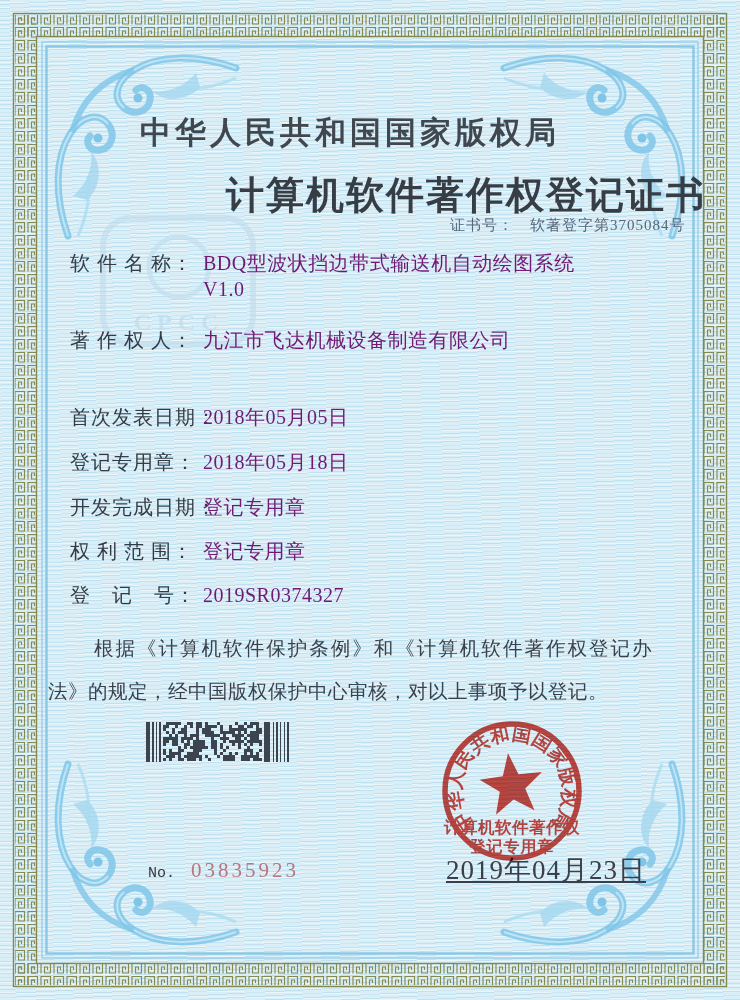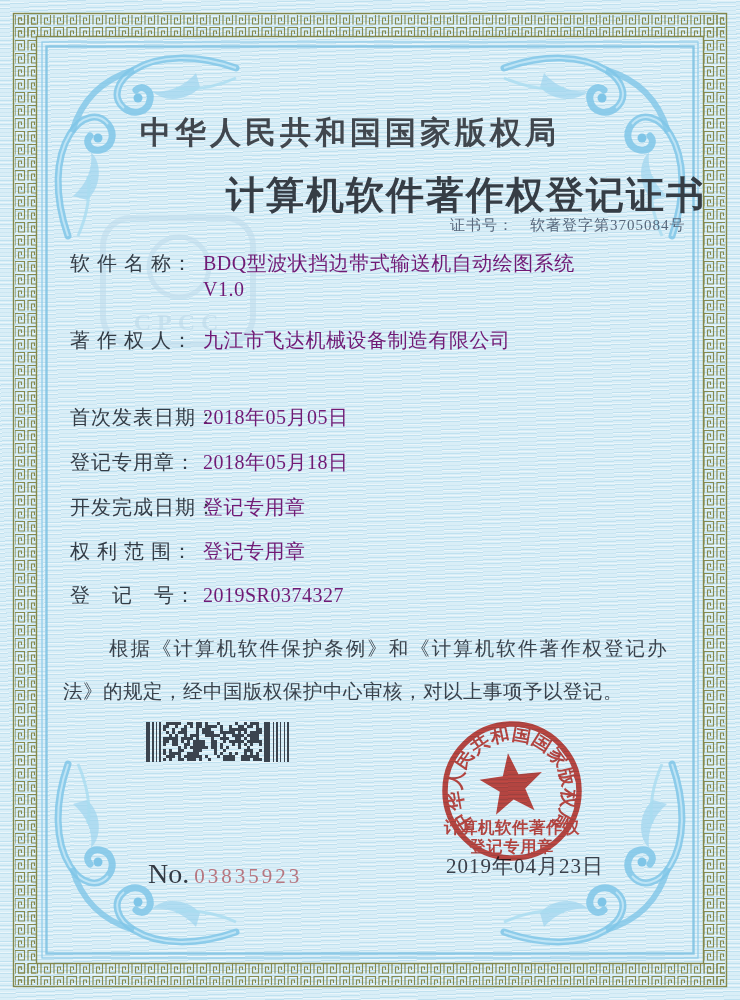--- a/index.html
+++ b/index.html
@@ -26,29 +26,29 @@
     font-size:38px;font-weight:bold;color:#363d45;letter-spacing:2px;white-space:nowrap;
   }
   .cert-no{
     position:absolute;top:216px;left:450px;font-size:15px;color:#57677b;letter-spacing:1px;white-space:nowrap;
   }
   .cert-no .lbl{margin-right:16px;font-family:Liberation Mono, monospace;}
   .field{position:absolute;left:0;top:0;width:740px;}
   .field .flabel{position:absolute;left:70px;font-size:20px;color:#333c46;letter-spacing:1px;white-space:pre;}
   .field .fvalue{position:absolute;left:203px;font-size:20px;color:#701a75;letter-spacing:.5px;white-space:pre-line;line-height:26px;}
   .statement{
-    position:absolute;left:63px;top:627px;width:604px;
+    position:absolute;left:48px;top:627px;width:604px;
     font-size:19.5px;line-height:43px;color:#39424c;text-indent:46px;text-align:justify;letter-spacing:.5px;
   }
   .issue-date{
-    position:absolute;left:446px;top:852px;font-size:21px;color:#3a404b;letter-spacing:1px;z-index:2;
+    position:absolute;left:446px;top:852px;font-size:27px;color:#3a404b;letter-spacing:1px;z-index:2;text-decoration:underline;
   }
   .serial{position:absolute;left:148px;top:858px;z-index:2;white-space:nowrap;}
-  .serial .no-lbl{font-size:28px;color:#333a44;}
-  .serial .no-num{font-size:21px;color:#b2626c;letter-spacing:3px;margin-left:5px;opacity:.85;text-align:center;}
+  .serial .no-lbl{font-size:15px;color:#333a44;font-family:Liberation Mono, monospace;}
+  .serial .no-num{font-size:21px;color:#b2626c;letter-spacing:3px;margin-left:16px;opacity:.85;text-align:center;}
   .barcode-box{position:absolute;left:146px;top:721px;width:152px;height:42px;z-index:2;}
   .seal-box{position:absolute;left:400px;top:680px;width:230px;height:220px;z-index:3;mix-blend-mode:multiply;opacity:.92;}
   .wm-box{position:absolute;left:95px;top:212px;width:170px;height:145px;z-index:1;opacity:.6;}
   svg text{font-family:"Liberation Serif","DejaVu Serif",serif;}
 </style>
 </head>
 <body>
 
 <div class="page">
 

